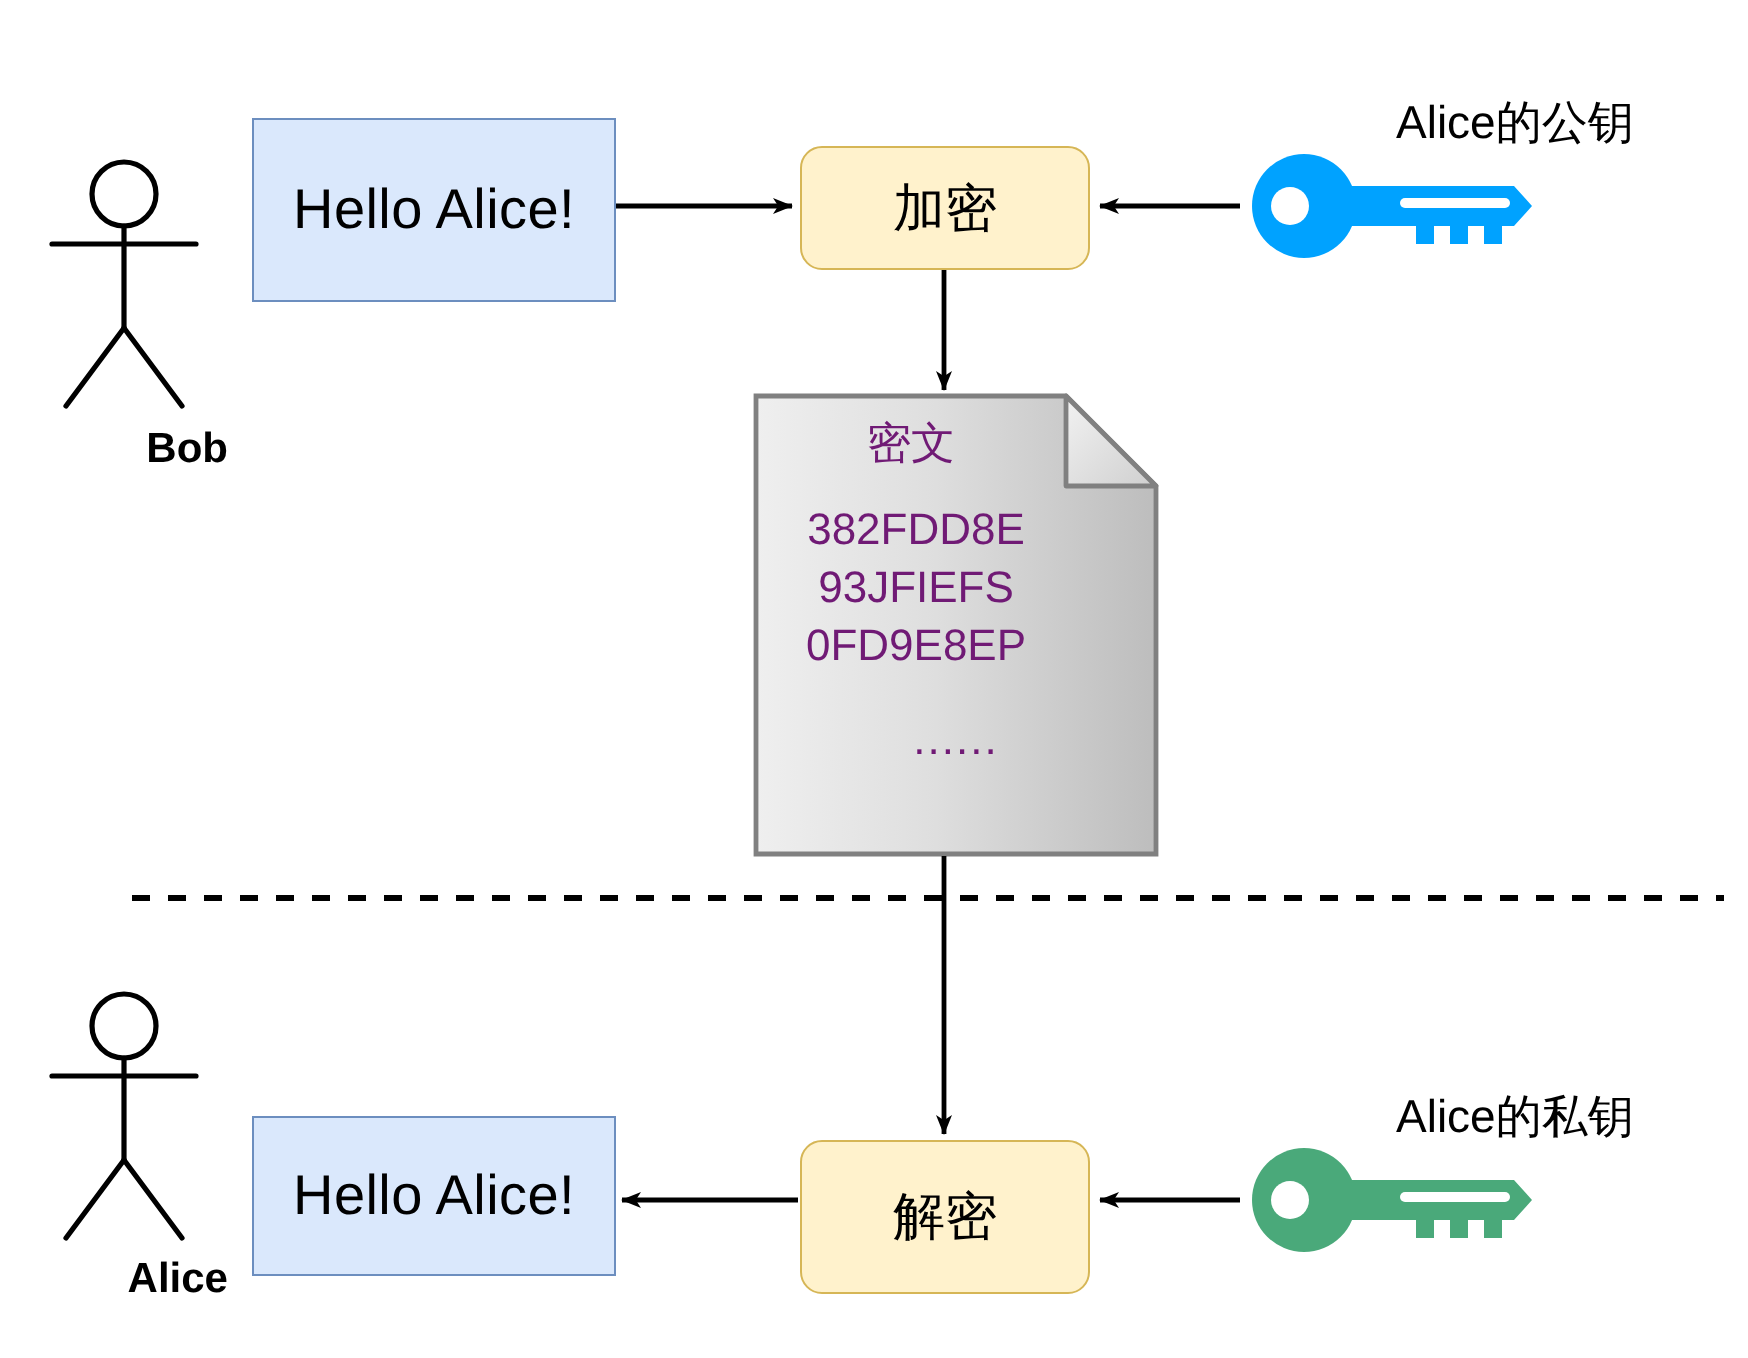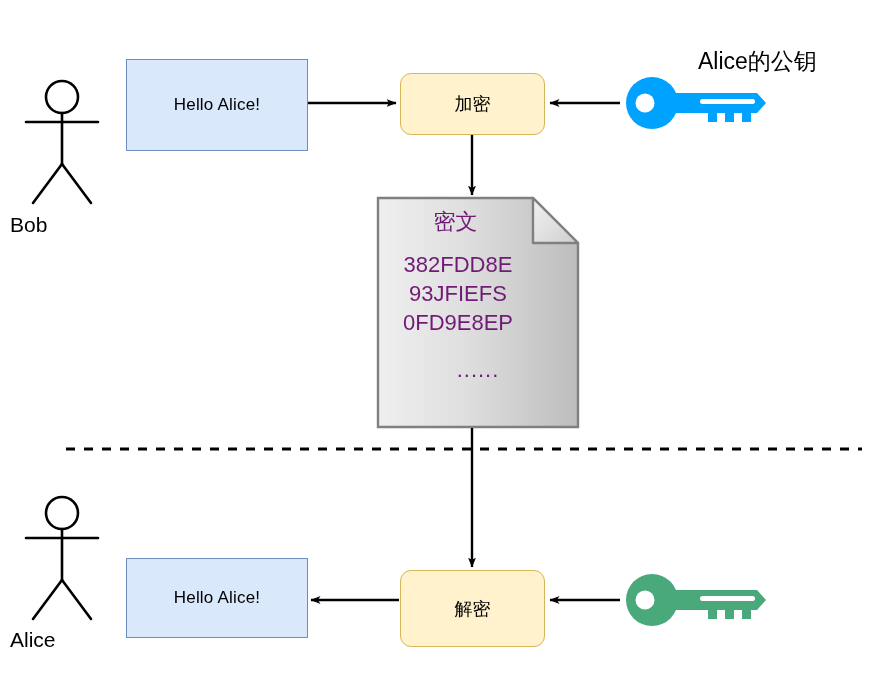--- a/index.html
+++ b/index.html
@@ -33,48 +33,49 @@
     box-sizing: border-box;
     display: flex;
     align-items: center;
     justify-content: center;
     text-align: center;
   }
   
   .msg-box {
     background: #dae8fc;
     border: 1.6px solid #6c8ebf;
-    font-size: 17px;
+    font-size: 28px;
     color: #000;
     letter-spacing: 0.2px;
   }
   
   .proc-box {
     background: #fff2cc;
     border: 1.8px solid #d6b656;
     border-radius: 11px;
-    font-size: 18px;
+    font-size: 26px;
     color: #000;
   }
   .doc-text {
     position: absolute;
     left: 0;
     width: 100%;
     text-align: center;
     font-size: 22px;
     color: #701a75;
     line-height: 1.32;
     white-space: pre;
   }
   .actor-label {
     position: absolute;
     font-size: 21px;
     color: #000;
-    text-align: left;
+    text-align: right;
     white-space: nowrap;
+    font-weight: bold;
   }
   .key-label {
     position: absolute;
     font-size: 23px;
     color: #000;
     white-space: nowrap;
   }
 </style>
 </head>
 <body>
@@ -172,14 +173,15 @@
   <div class="actor-label" style="left:10px; top:628px; width:104px;">Alice</div>
 
   <div class="node msg-box" style="left:126px; top:558px; width:182px; height:80px;">
     <span>Hello Alice!</span>
   </div>
 
   <div class="node proc-box" style="left:400px; top:570px; width:145px; height:77px;">
     <span>解密</span>
   </div>
 
+  <div class="key-label" style="left:698px; top:543px;">Alice的私钥</div>
 
 </div>
 
 </body></html>

